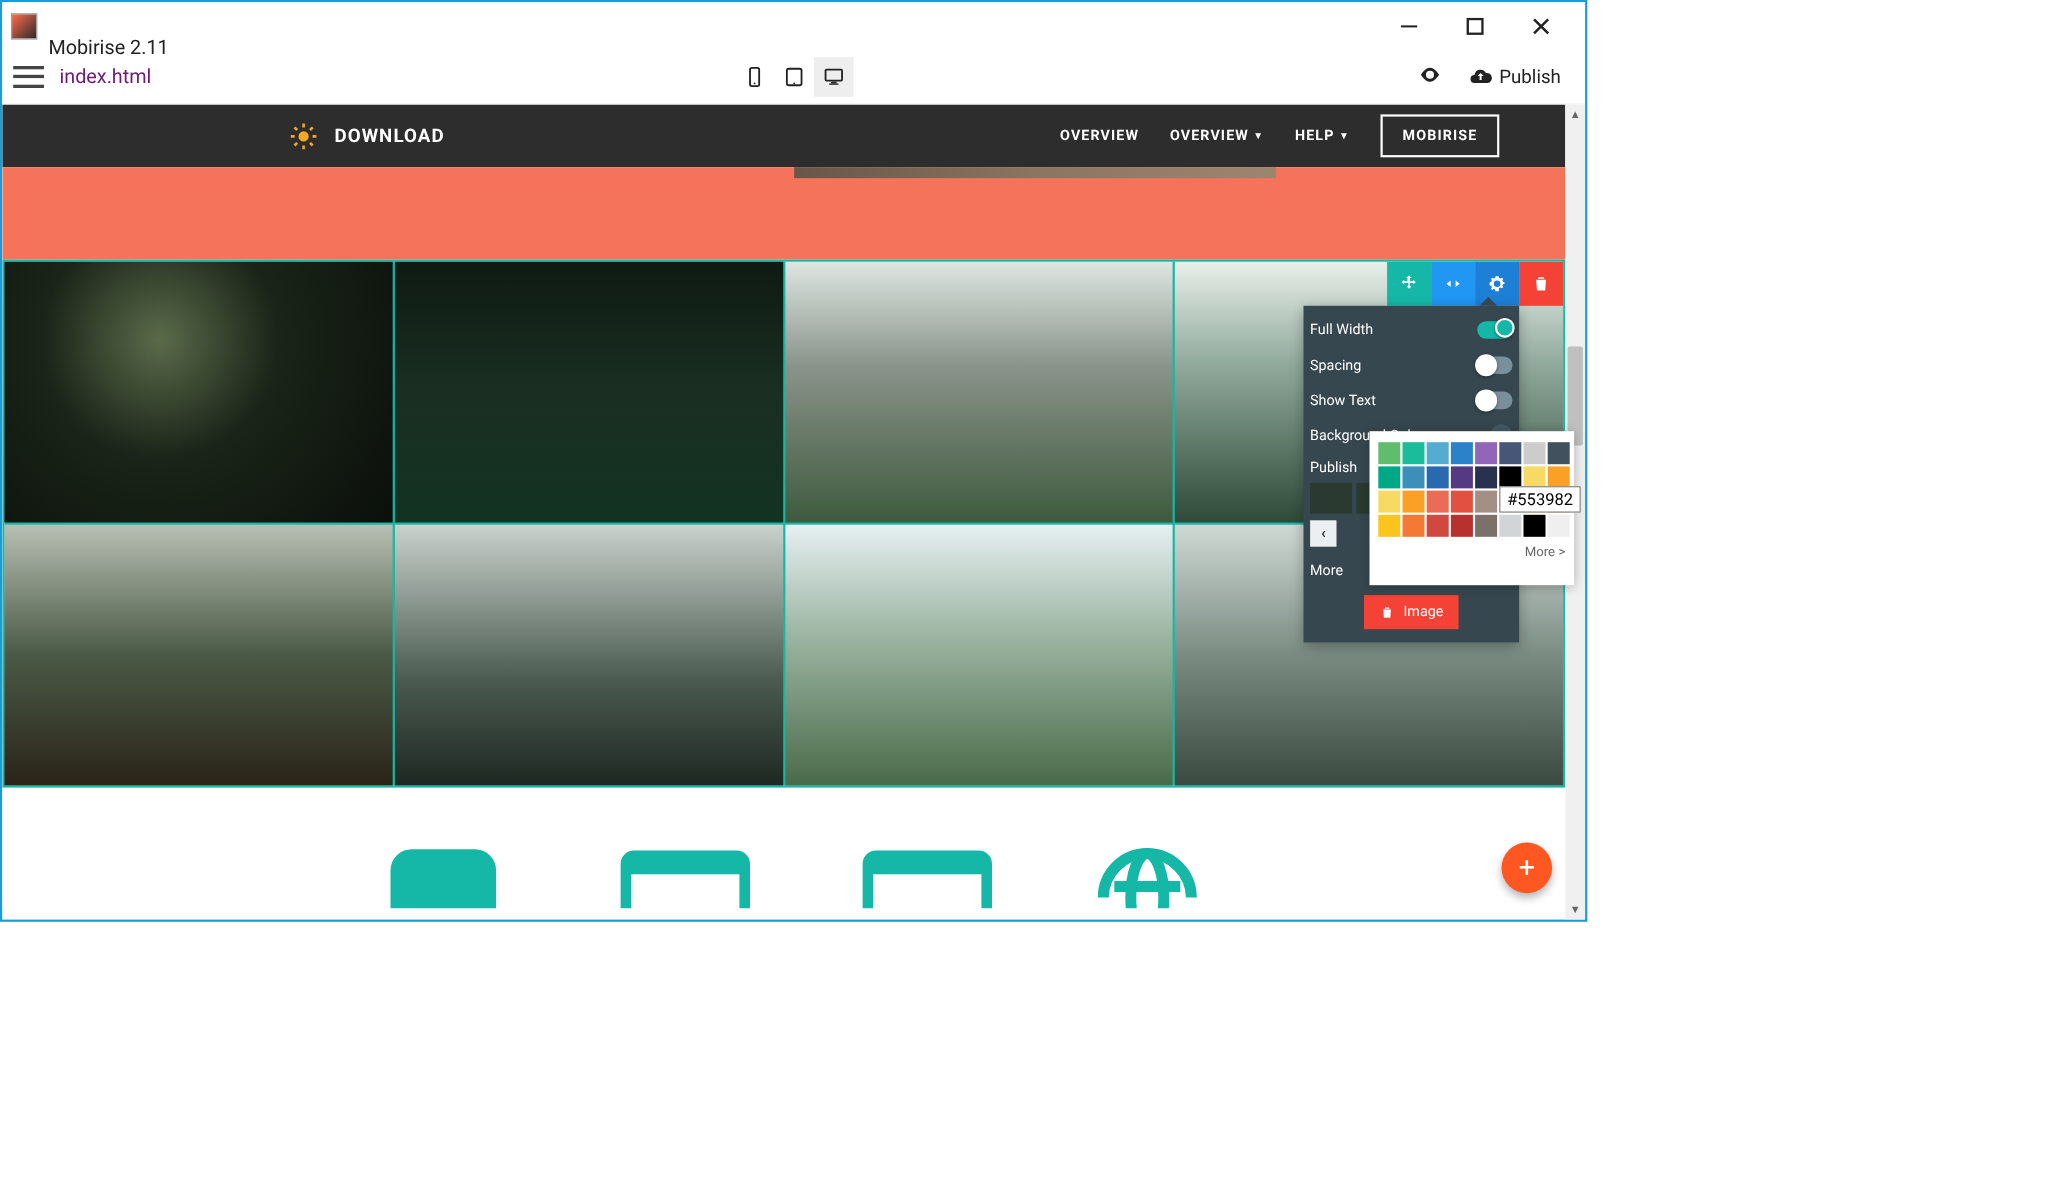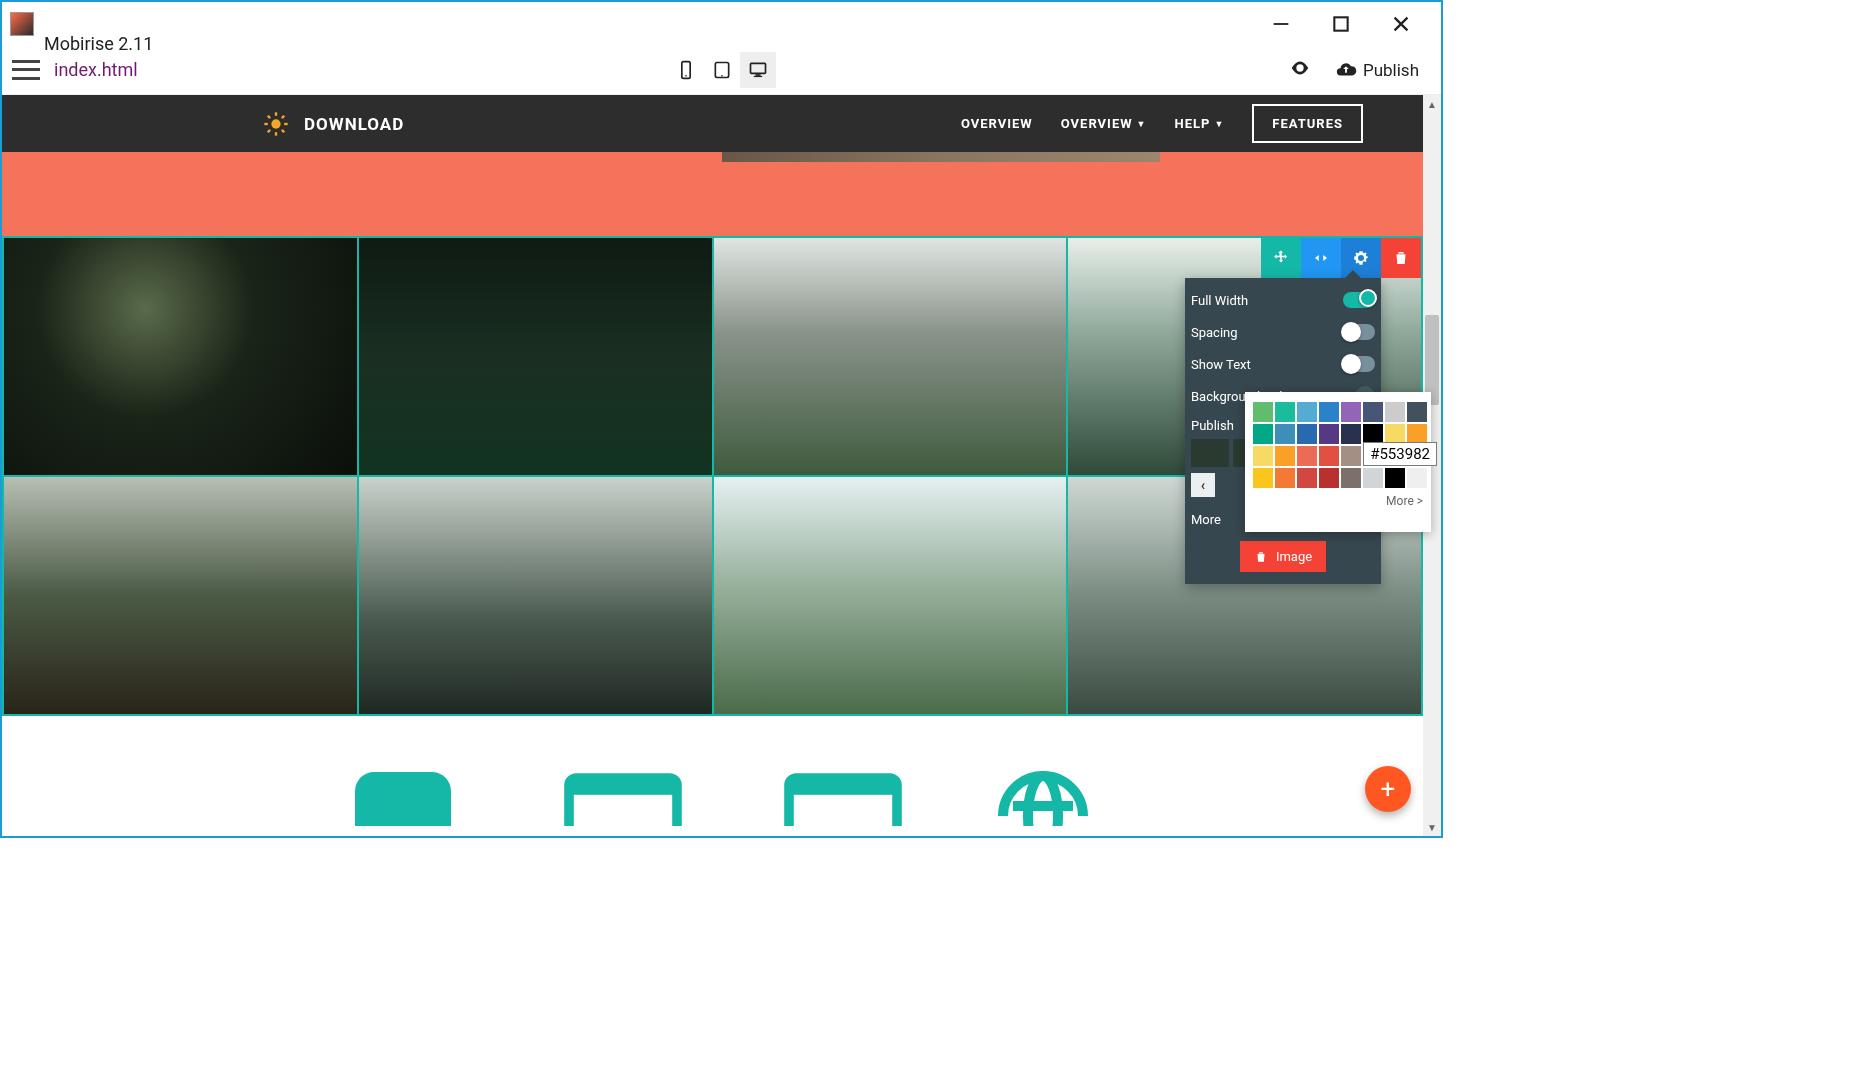--- a/index.html
+++ b/index.html
@@ -196,21 +196,21 @@
         </a>
       <a>
           <span>OVERVIEW</span>
           <span class="caret">▼</span>
         </a>
       <a>
           <span>HELP</span>
           <span class="caret">▼</span>
         </a>
       <a class="dl">
-          <span>FEATURES</span>
+          <span>MOBIRISE</span>
         </a>
     </div>
   </div>
 
   <div class="orange">
     <div class="thumb-strip"></div>
   </div>
 
   <div class="gallery">
     <div class="grid">

